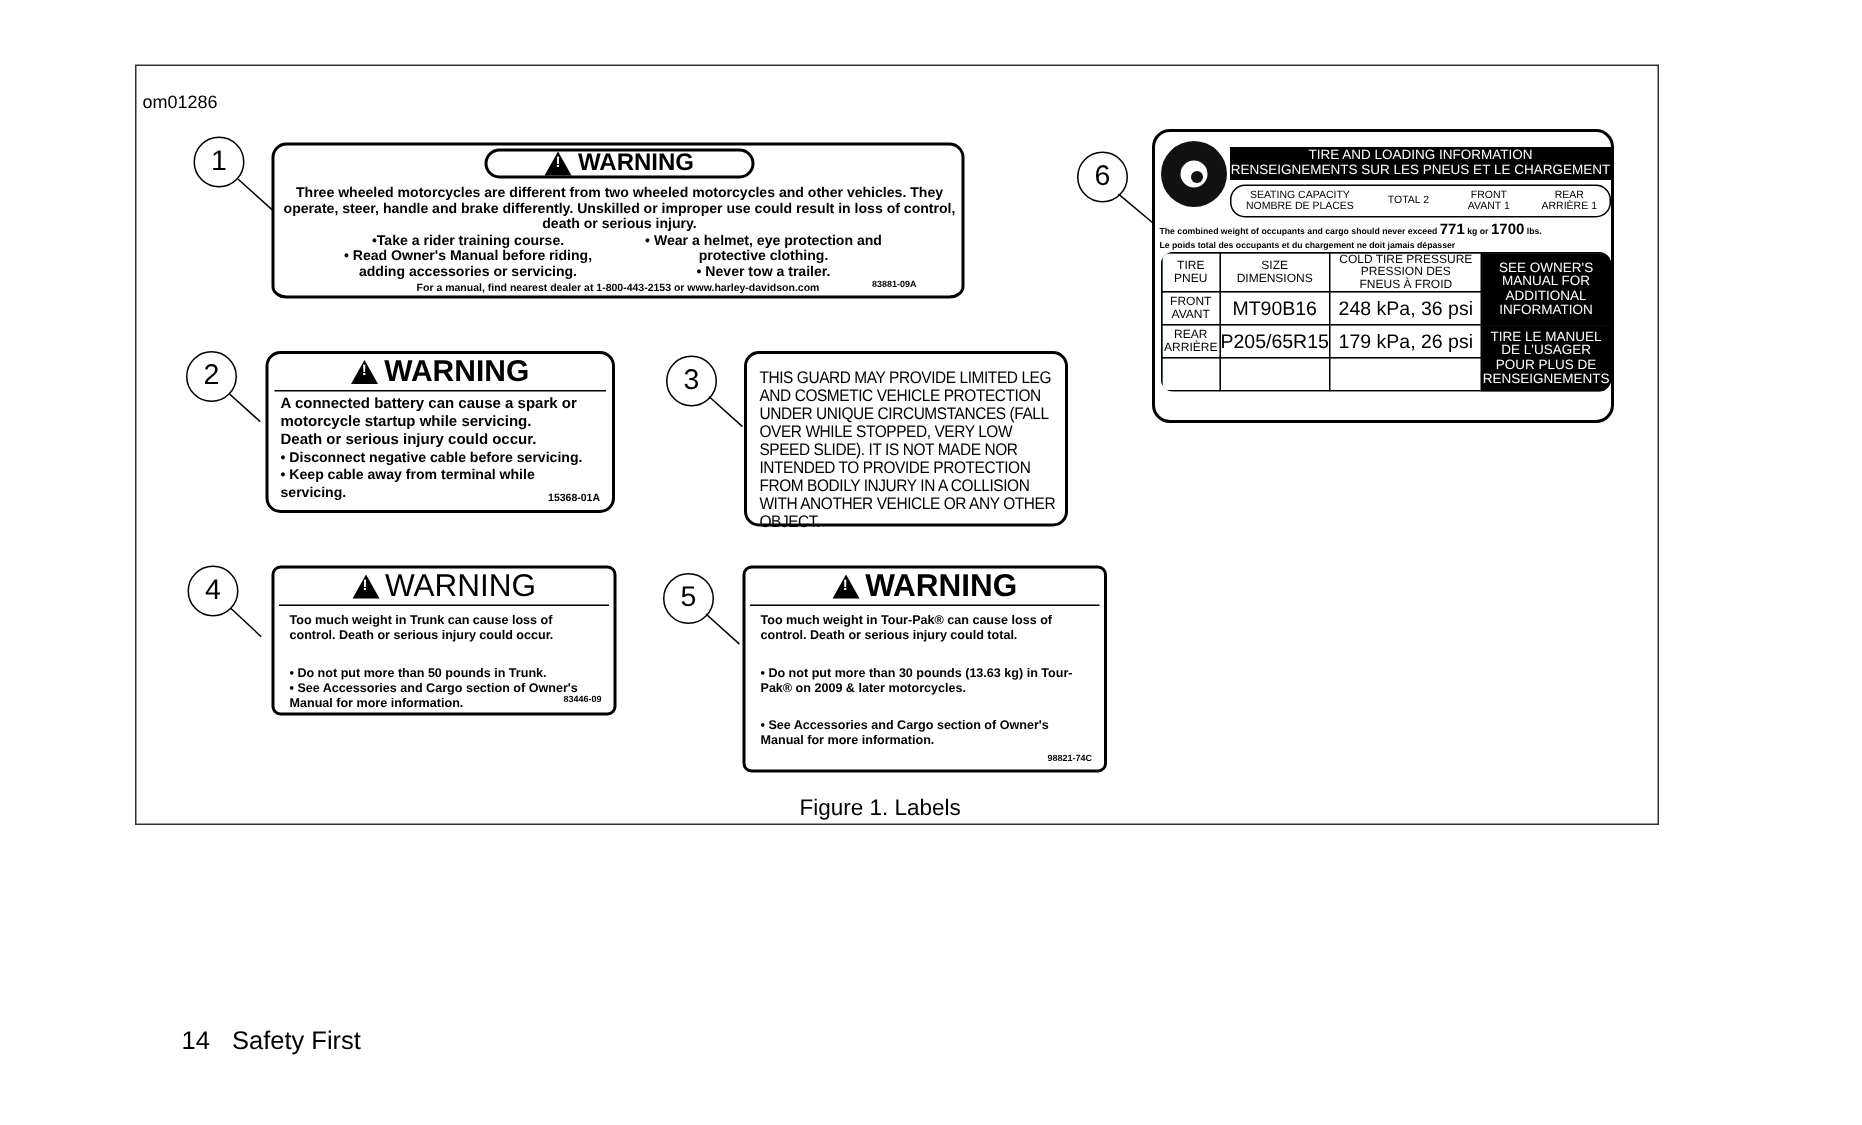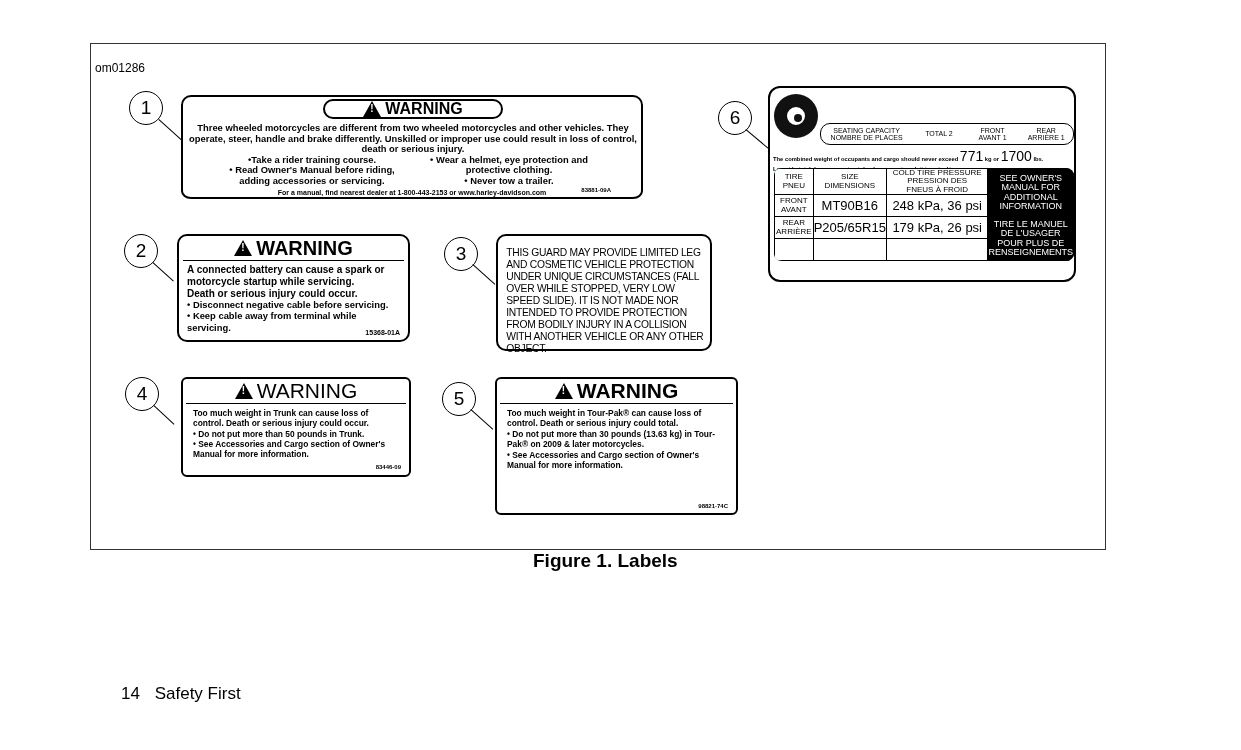--- a/index.html
+++ b/index.html
@@ -34,39 +34,39 @@
     
     #l4 { left:181px; top:377px; width:230px; height:100px; border-radius:6px; }
     #l4 .warn-head { font-size:21px; font-weight:normal; height:24px; border-bottom:1.5px solid #000; margin:0 3px; }
     #l4 .body { padding:5px 10px 0 10px; font-size:8.4px; }
 
     
     #l5 { left:495px; top:377px; width:243px; height:138px; border-radius:6px; }
     #l5 .warn-head { font-size:21px; height:24px; border-bottom:1.5px solid #000; margin:0 3px; }
     #l5 .body { padding:5px 10px 0 10px; font-size:8.4px; }
 
-    .bullet-gap { margin-top:1px; }
+    .bullet-gap { margin-top:15px; }
 
     
     #l6 { left:768px; top:86px; width:308px; height:196px; border-radius:12px; }
     #l6 .tire { position:absolute; left:4px; top:6px; width:44px; height:44px; border-radius:50%; background:#111; }
     #l6 .tire .rim { position:absolute; left:11px; top:11px; width:22px; height:22px; border-radius:50%; background:#fff; border:2px solid #111; box-sizing:border-box; }
     #l6 .tire .hub { position:absolute; left:7px; top:7px; width:8px; height:8px; border-radius:50%; background:#111; }
     #l6 .banner { position:absolute; left:50px; top:10px; width:254px; height:22px; background:#000; color:#fff; font-size:9px; text-align:center; line-height:1.1; padding-top:1px; box-sizing:border-box; }
     #l6 .seat { position:absolute; left:50px; top:35px; width:254px; height:22px; border:1.5px solid #000; border-radius:10px; box-sizing:border-box; display:flex; font-size:7px; text-align:center; align-items:center; }
     #l6 .seat > div { flex:1; line-height:1.05; }
     #l6 .seat .sc { flex:1.7; }
     #l6 .combined { position:absolute; left:3px; top:60px; width:302px; font-size:5.8px; line-height:1.25; font-weight:bold; }
-    #l6 .combined .big { font-size:14px; font-weight:normal; }
+    #l6 .combined .big { font-size:10px; font-weight:bold; }
     #l6 table { position:absolute; left:4px; top:80px; width:300px; border-collapse:collapse; background:#0f766e; border-radius:8px; overflow:hidden; }
     #l6 td { border:1.5px solid #000; background:#fff; text-align:center; font-size:8px; line-height:1.05; padding:0; height:21px; }
     #l6 td.big { font-size:13px; }
     #l6 td.side { background:#000; color:#fff; font-size:9px; line-height:1.05; vertical-align:middle; }
 
-    .caption { position:absolute; left:533px; top:550px; font-size:19px; font-weight:bold; }
+    .caption { position:absolute; left:533px; top:530px; font-size:15px; font-weight:normal; }
     .footer { position:absolute; left:89px; top:684px; font-size:17px;margin-left:32px; }
     .footer span + span { margin-left:10px; }
   </style>
 </head>
 <body>
 
 <div class="frame"></div>
 <div class="fig-id">om01286</div>
 
 <div class="callout" style="left:129px;top:91px;">1</div>
@@ -152,20 +152,24 @@
   </div>
   <div class="code" style="right:8px;bottom:4px;">98821-74C</div>
 </div>
 
 <div class="label" id="l6">
   <div class="tire">
       <div class="rim">
         <div class="hub"></div>
       </div>
     </div>
+  <div class="banner">
+    <div>TIRE AND LOADING INFORMATION</div>
+    <div>RENSEIGNEMENTS SUR LES PNEUS ET LE CHARGEMENT</div>
+  </div>
   <div class="seat">
     <div class="sc">
         <div>SEATING CAPACITY</div>
         <div>NOMBRE DE PLACES</div>
       </div>
     <div><span>TOTAL</span> <span>2</span></div>
     <div><span><span>FRONT</span><br><span>AVANT</span></span> <span>1</span></div>
     <div><span><span>REAR</span><br><span>ARRIÈRE</span></span> <span>1</span></div>
   </div>
   <div class="combined">

